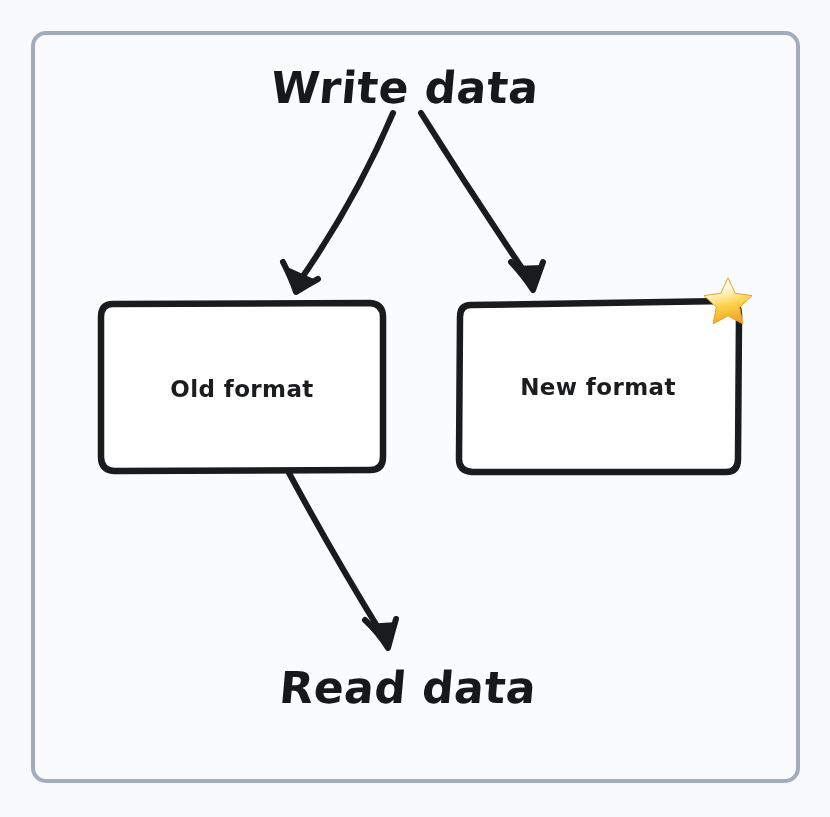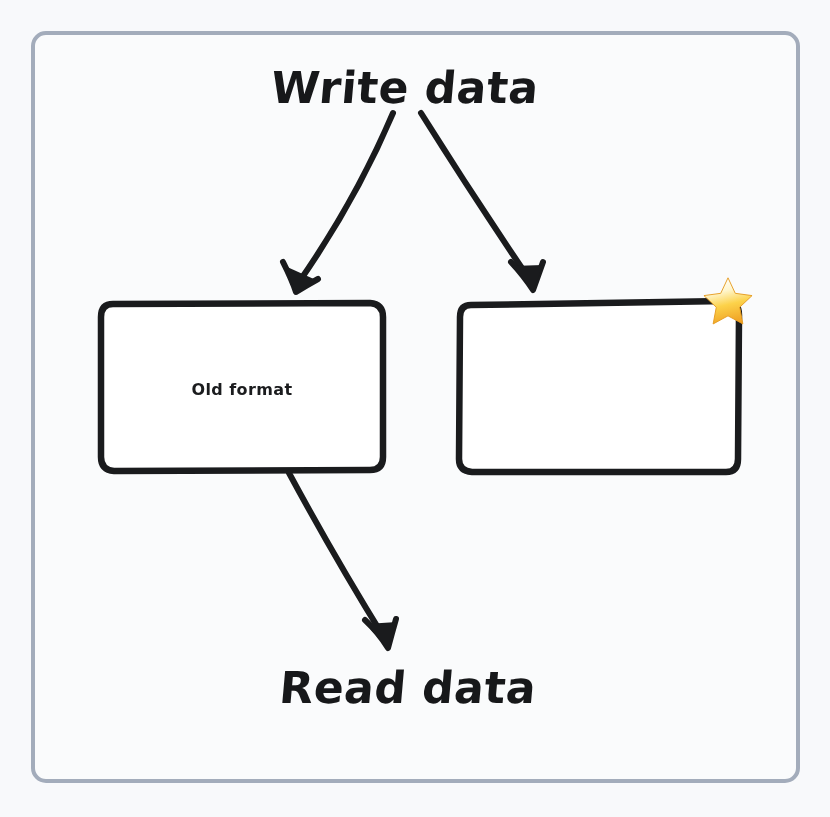--- a/index.html
+++ b/index.html
@@ -55,21 +55,21 @@
     letter-spacing: 0.5px;
     color: #17181a;
     white-space: nowrap;
     text-align: center;
     transform: translateX(-50%) skewX(-5deg);
   }
   .hand-box-label {
     position: absolute;
     font-family: "DejaVu Sans", sans-serif;
     font-weight: 600;
-    font-size: 16px;
+    font-size: 23px;
     letter-spacing: 0.4px;
     color: #1b1c1e;
     white-space: nowrap;
     text-align: right;
     transform: translate(-50%, -50%);
   }
 
   #write-data-label { left: 405px; top: 62px; }
   #read-data-label  { left: 408px; top: 662px; }
 
@@ -156,17 +156,18 @@
                L32 49.6 L14.4 59.2 L18.1 39.4 L3.5 25.6 L23.4 22.9 Z" fill="url(#starGrad)" stroke="#e59a1f" stroke-width="1.1" stroke-linejoin="round"></path>
     </svg>
   </div>
 
   <div class="hand-title" id="write-data-label">Write data</div>
 
   <div class="hand-title" id="read-data-label">Read data</div>
 
   <div class="hand-box-label" id="old-format-label">Old format</div>
 
+  <div class="hand-box-label" id="new-format-label">New format</div>
 
   <div class="box-hit" id="old-format-box"></div>
   <div class="box-hit" id="new-format-box"></div>
 
 </div>
 
 </body></html>

